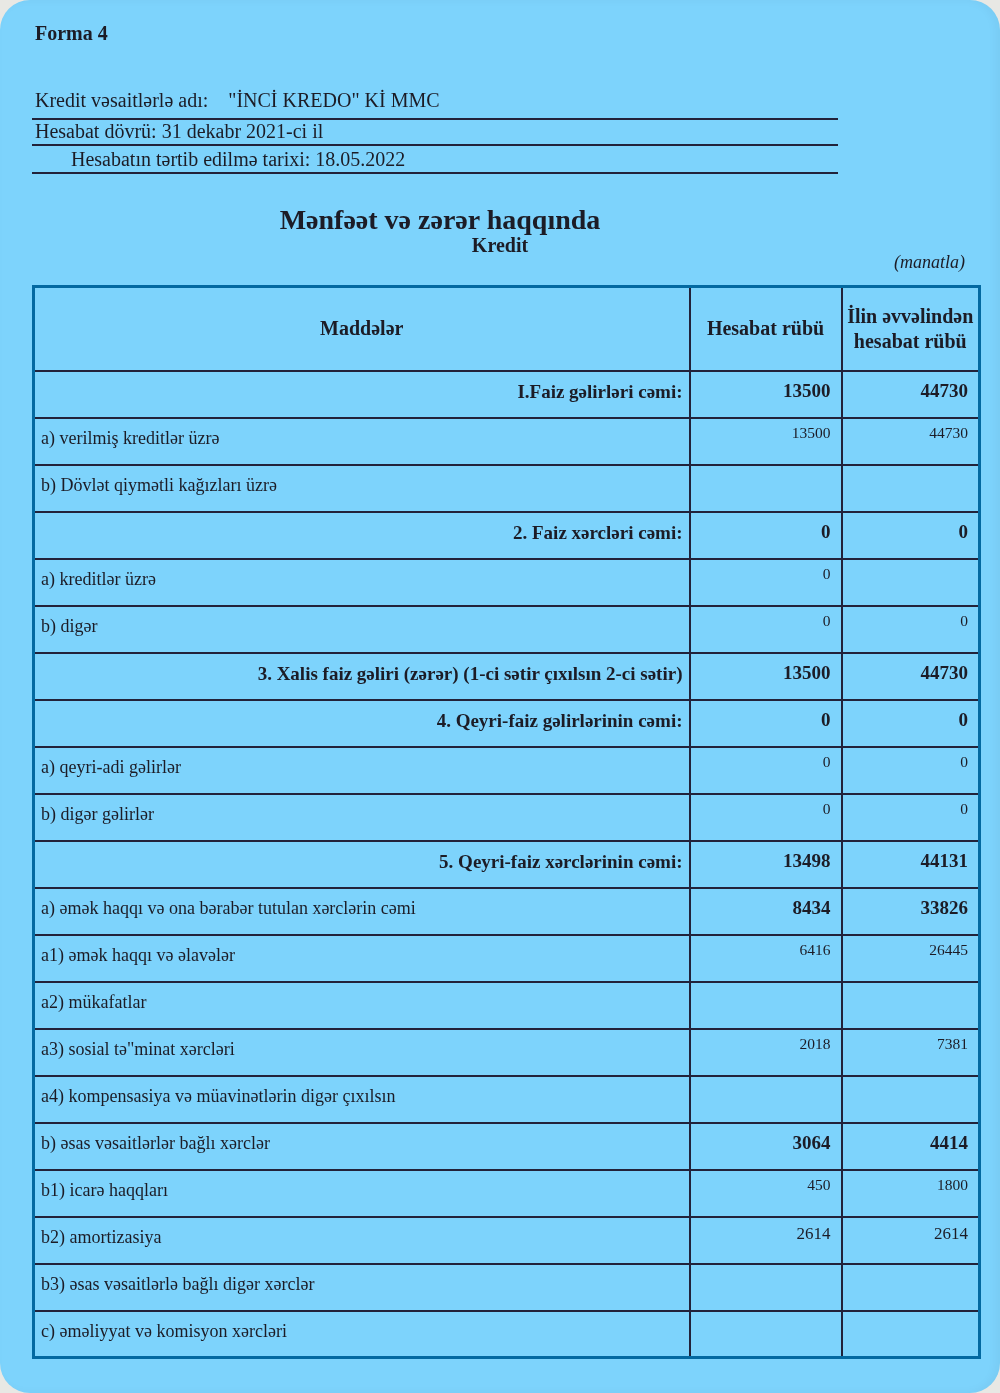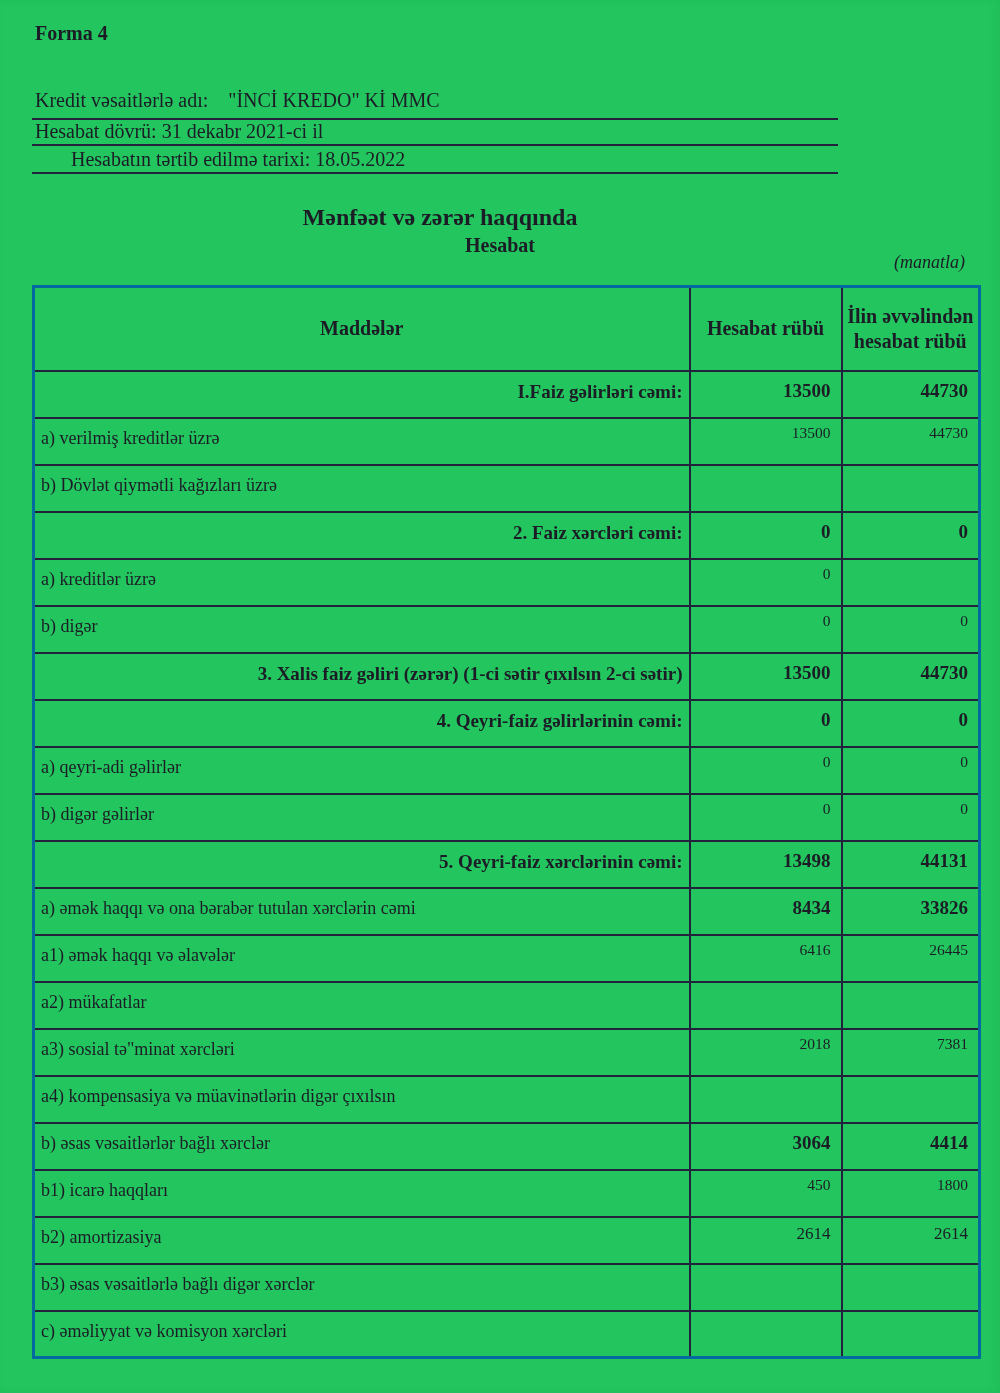--- a/index.html
+++ b/index.html
@@ -1,38 +1,39 @@
 <!DOCTYPE html>
 <html><head>
 <meta charset="utf-8">
 <style>
   * { margin:0; padding:0; box-sizing:border-box; }
   html,body { background:#e8e8e4; }
   .page {
     position:relative;
     width:1000px; height:1393px;
-    background:#22c55e;
+    background:#7dd3fc;
     font-family:"Liberation Serif", serif;
     color:#1c1c26;
     overflow:hidden;
     box-shadow: inset -4px 0 10px rgba(0,0,0,0.04);
+    border-radius: 30px;
   }
   .forma {
     position:absolute; left:35px; top:22px;
     font-weight:bold; font-size:20px;
   }
   .cu-line { position:absolute; left:35px; top:89px; font-size:20px; white-space:nowrap; }
   .cu-name { margin-left:20px; }
   .rule { position:absolute; left:32px; width:806px; height:2px; background:#22223a; }
   .rule1 { top:118px; }
   .rule2 { top:144px; }
   .rule3 { top:172px; }
   .period   { position:absolute; left:35px; top:120px; font-size:20px; }
   .prepared { position:absolute; left:35px; top:148px; font-size:20px;margin-left:36px; }
-  .title1 { position:absolute; top:204px; left:0; width:880px; text-align:center; font-weight:bold; font-size:24px; }
+  .title1 { position:absolute; top:204px; left:0; width:880px; text-align:center; font-weight:bold; font-size:28px; }
   .title2 { position:absolute; top:234px; left:0; width:1000px; text-align:center; font-weight:bold; font-size:20px; }
   .manat  { position:absolute; top:252px; right:35px; font-style:italic; font-size:18px; }
   table.report {
     position:absolute; left:32px; top:285px;
     width:946px;
     border-collapse:collapse;
     table-layout:fixed;
   }
   table.report th, table.report td { border:2px solid #22223a; }
   table.report { border:3px solid #0369a1; }
@@ -59,21 +60,21 @@
     <span>Kredit vəsaitlərlə adı:</span><span class="cu-name">"İNCİ KREDO" Kİ MMC</span>
   </div>
 
   <div class="rule rule1"></div>
   <div class="period">Hesabat dövrü: 31 dekabr 2021-ci il</div>
   <div class="rule rule2"></div>
   <div class="prepared">Hesabatın tərtib edilmə tarixi: 18.05.2022</div>
   <div class="rule rule3"></div>
 
   <div class="title1">Mənfəət və zərər haqqında</div>
-  <div class="title2">Hesabat</div>
+  <div class="title2">Kredit</div>
   <div class="manat">(manatla)</div>
 
   <table class="report">
     <colgroup>
       <col style="width:656px">
       <col style="width:152px">
       <col style="width:138px">
     </colgroup>
     <thead>
       <tr>

